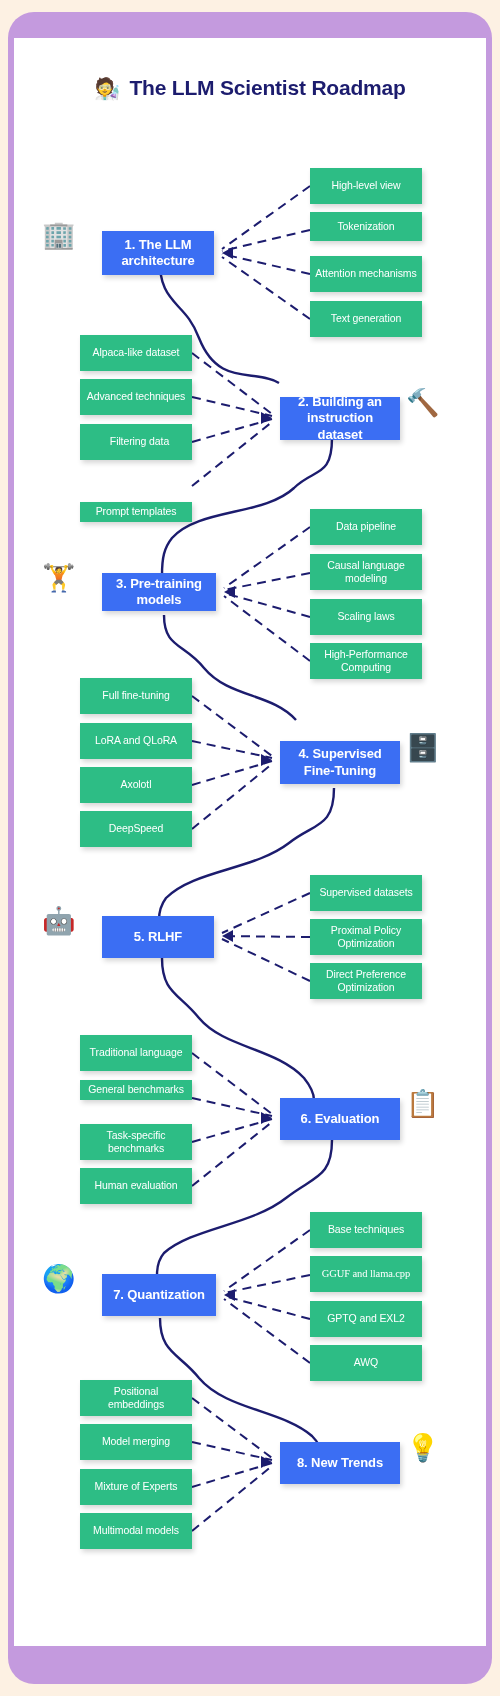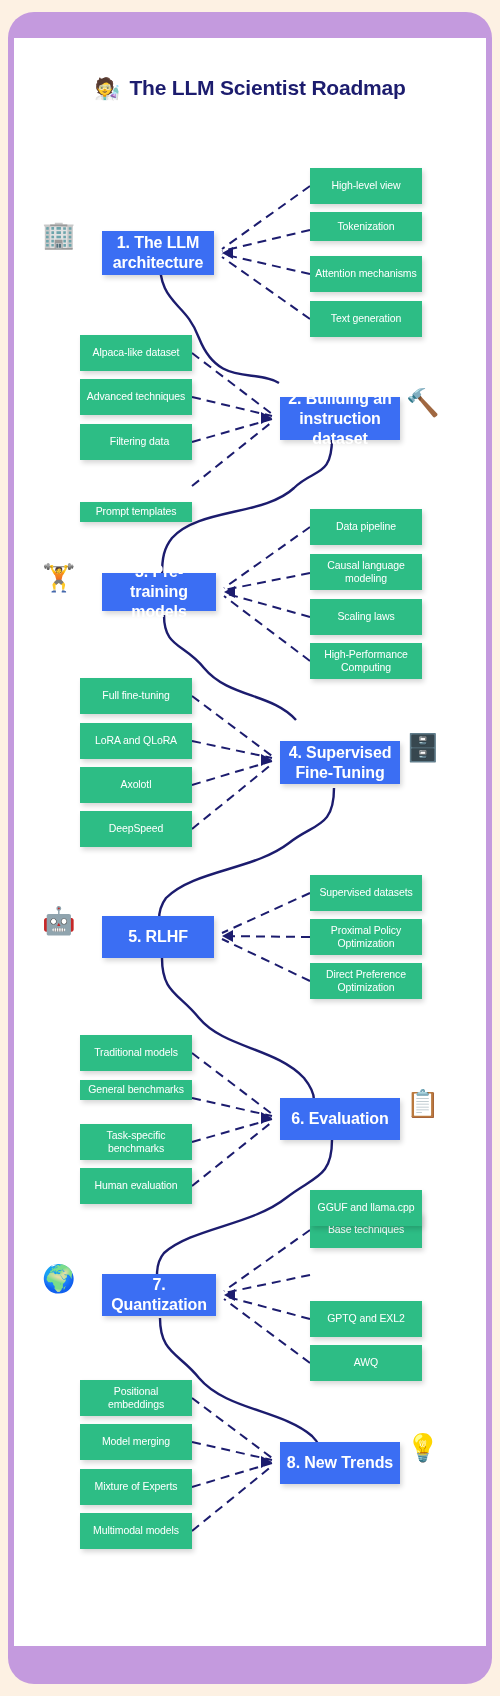--- a/index.html
+++ b/index.html
@@ -59,21 +59,21 @@
     left: 0; top: 0;
     width: 472px; height: 1608px;
     pointer-events: none;
   }
 
   
   .main-node {
     position: absolute;
     background: #3b6ef3;
     color: #ffffff;
-    font-size: 16px;
+    font-size: 13px;
     font-weight: bold;
     display: flex;
     align-items: center;
     justify-content: center;
     text-align: center;
     line-height: 1.25;
     padding: 2px 5px;
     box-shadow: 2px 3px 5px rgba(0,0,0,0.16);
     letter-spacing: -0.1px;
   }
@@ -219,29 +219,29 @@
   <div class="sub-node" style="left:66px; top:773px; width:112px; height:36px;">DeepSpeed</div>
 
   <div class="side-emoji" style="left:28px; top:870px;">🤖</div>
   <div class="main-node" style="left:88px; top:878px; width:112px; height:42px;">5. RLHF</div>
   <div class="sub-node" style="left:296px; top:837px; width:112px; height:36px;">Supervised datasets</div>
   <div class="sub-node" style="left:296px; top:881px; width:112px; height:36px;">Proximal Policy Optimization</div>
   <div class="sub-node" style="left:296px; top:925px; width:112px; height:36px;">Direct Preference Optimization</div>
 
   <div class="main-node" style="left:266px; top:1060px; width:120px; height:42px;">6.  Evaluation</div>
   <div class="side-emoji" style="left:392px; top:1053px;">📋</div>
-  <div class="sub-node" style="left:66px; top:997px; width:112px; height:36px;">Traditional models</div>
+  <div class="sub-node" style="left:66px; top:997px; width:112px; height:36px;">Traditional language</div>
   <div class="sub-node" style="left:66px; top:1042px; width:112px; height:20px;">General benchmarks</div>
   <div class="sub-node" style="left:66px; top:1086px; width:112px; height:36px;">Task-specific benchmarks</div>
   <div class="sub-node" style="left:66px; top:1130px; width:112px; height:36px;">Human evaluation</div>
 
   <div class="side-emoji" style="left:28px; top:1228px;">🌍</div>
   <div class="main-node" style="left:88px; top:1236px; width:114px; height:42px;">7.  Quantization</div>
   <div class="sub-node" style="left:296px; top:1174px; width:112px; height:36px;">Base techniques</div>
-  <div class="sub-node" style="left:296px; top:1152px; width:112px; height:36px;">GGUF and llama.cpp</div>
+  <div class="sub-node" style="left:296px; top:1218px; width:112px; height:36px;font-family:Liberation Serif, serif;">GGUF and llama.cpp</div>
   <div class="sub-node" style="left:296px; top:1263px; width:112px; height:36px;">GPTQ and EXL2</div>
   <div class="sub-node" style="left:296px; top:1307px; width:112px; height:36px;">AWQ</div>
 
   <div class="main-node" style="left:266px; top:1404px; width:120px; height:42px;">8. New Trends</div>
   <div class="side-emoji" style="left:392px; top:1397px;">💡</div>
   <div class="sub-node" style="left:66px; top:1342px; width:112px; height:36px;">Positional embeddings</div>
   <div class="sub-node" style="left:66px; top:1386px; width:112px; height:36px;">Model merging</div>
   <div class="sub-node" style="left:66px; top:1431px; width:112px; height:36px;">Mixture of Experts</div>
   <div class="sub-node" style="left:66px; top:1475px; width:112px; height:36px;">Multimodal models</div>
 

